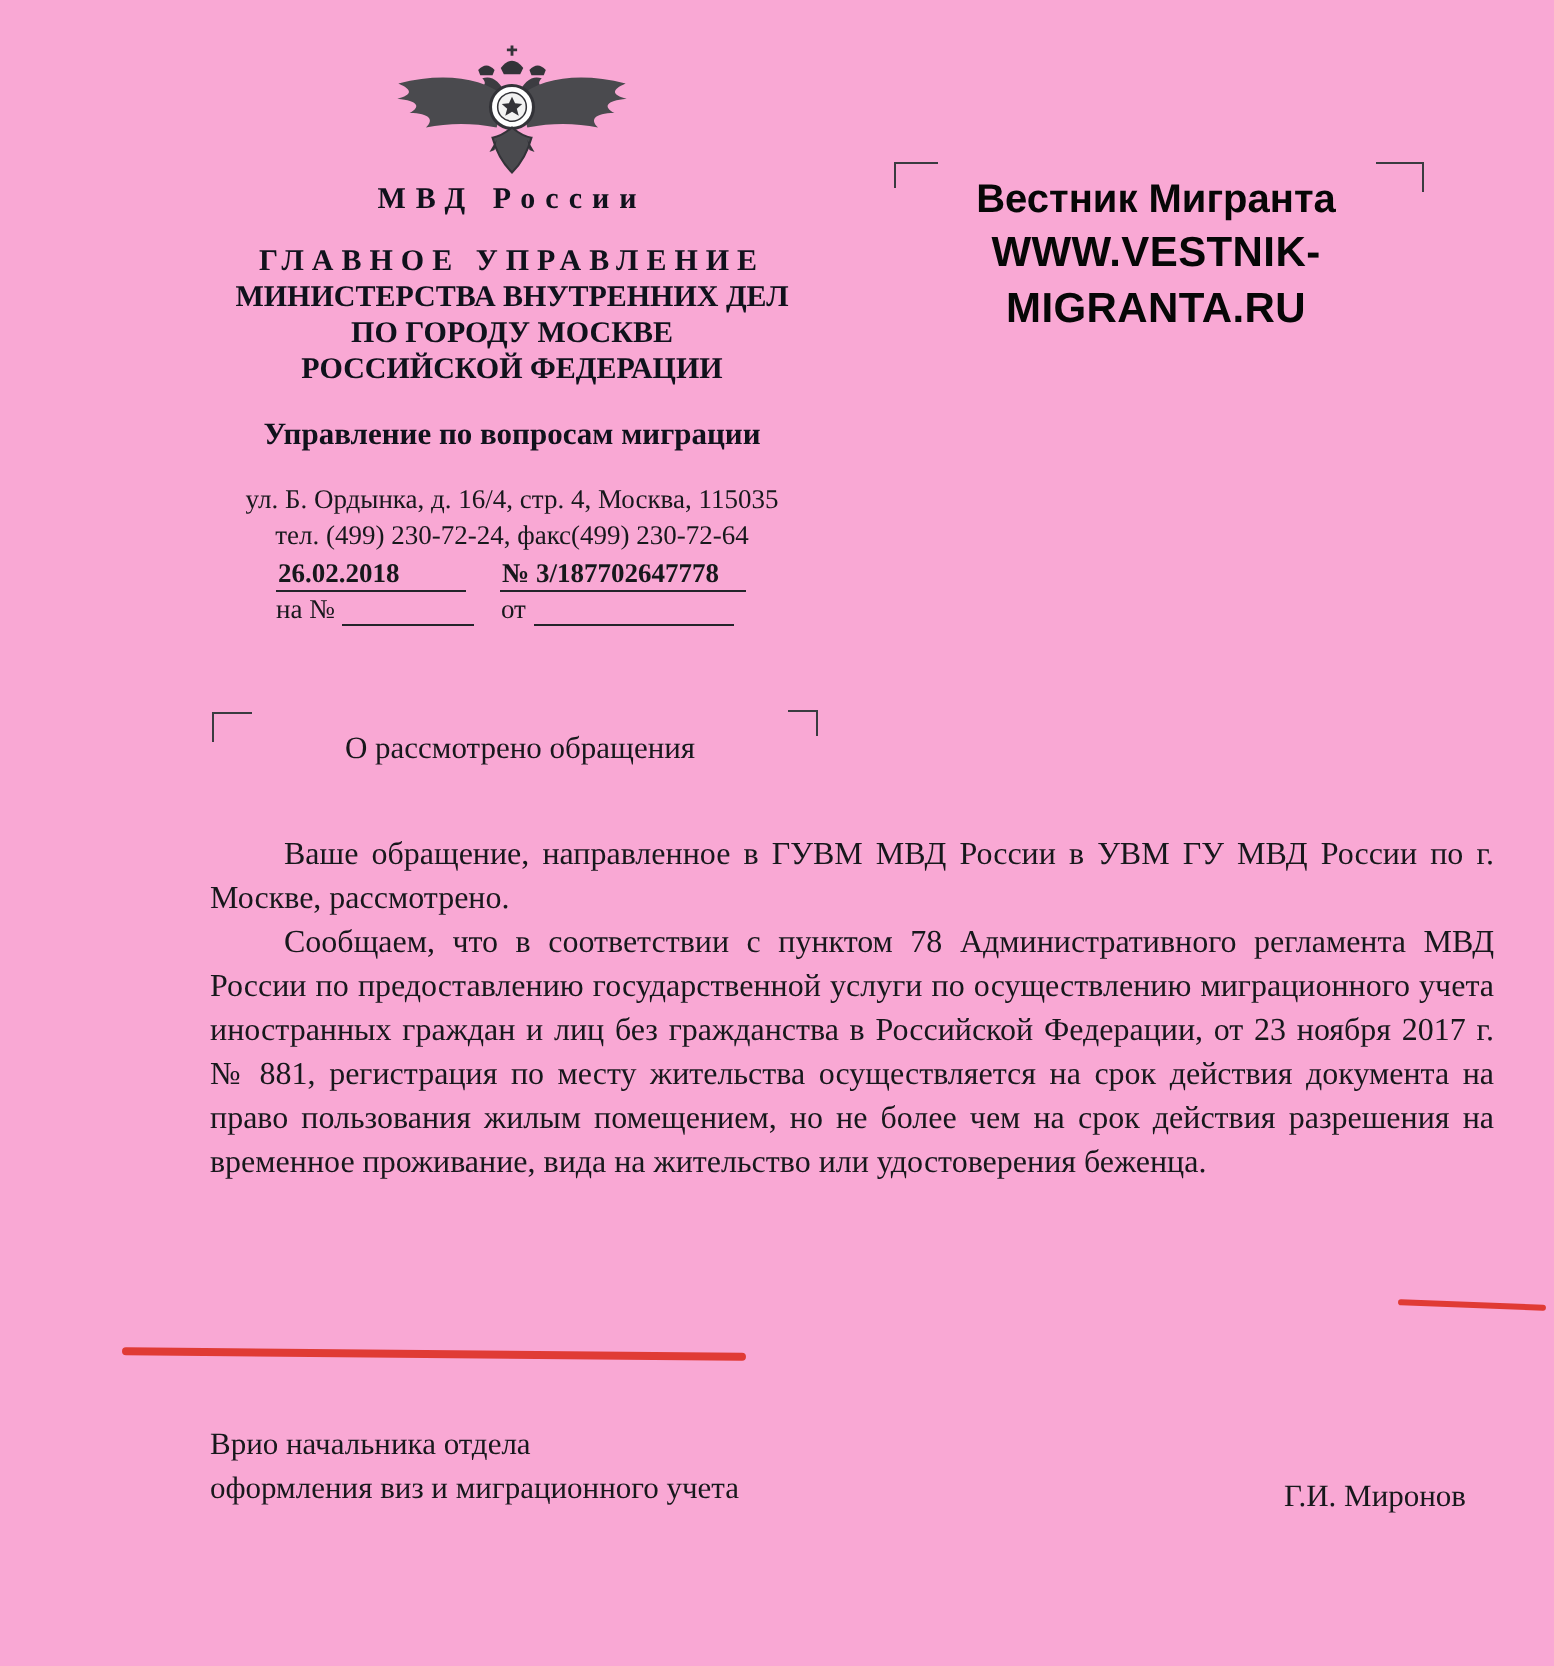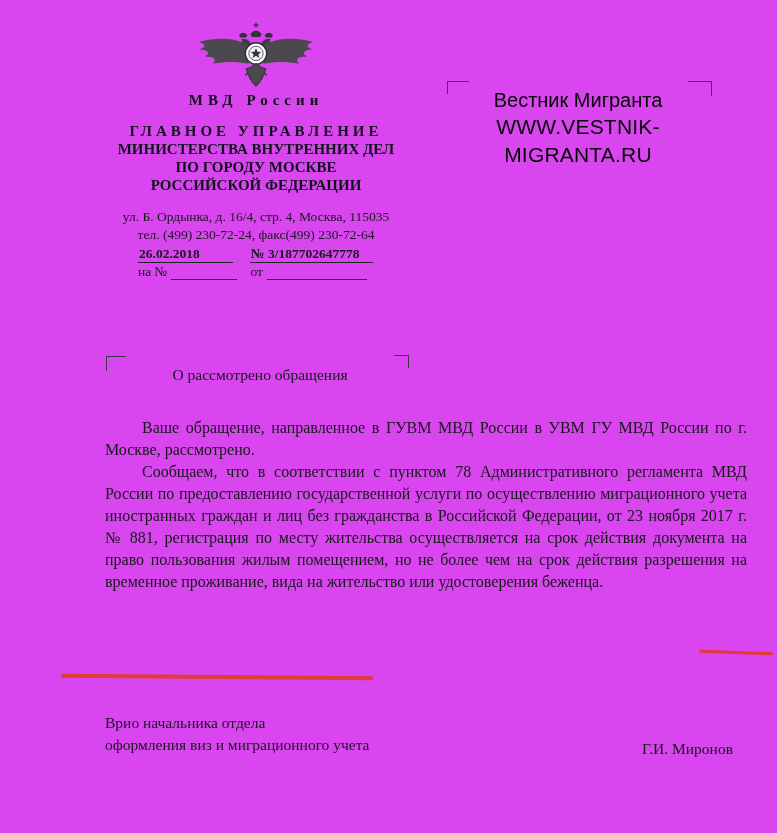--- a/index.html
+++ b/index.html
@@ -1,20 +1,20 @@
 <!DOCTYPE html>
 <html><head>
 <meta charset="utf-8">
 <style>
   * { margin:0; padding:0; box-sizing:border-box; }
   html,body { background:#fff; }
   .page {
     position:relative;
     width:777px; height:833px;
-    background:#d946ef;
+    background:#f9a8d4;
     font-family:"Liberation Serif","DejaVu Serif",serif;
     color:#17181c;
     overflow:hidden;
   }
   .abs { position:absolute; }
 
   
   .letterhead { left:88px; top:20px; width:336px; text-align:center; }
   .emblem { display:block; margin:0 auto 2px auto; width:128px; height:70px; }
   .ministry-short { font-size:15px; font-weight:bold; letter-spacing:5px; color:#10121c; }
@@ -34,21 +34,21 @@
   .blank-b { width:100px; }
   .ref-ot-gap { width:13px; }
 
   
   .cm { position:absolute; }
   .cm-tl { border-top:1.5px solid #3a3b40; border-left:1.5px solid #3a3b40; }
   .cm-tr { border-top:1.5px solid #3a3b40; border-right:1.5px solid #3a3b40; }
 
   
   .stamp { left:432px; top:88px; width:292px; text-align:center;
-           font-family:"Liberation Sans","DejaVu Sans",sans-serif; font-weight:normal; color:#070707; }
+           font-family:"Liberation Sans","DejaVu Sans",sans-serif; font-weight:bold; color:#070707; }
   .stamp-name { font-size:20px; line-height:25px; }
   .stamp-url  { font-size:21px; line-height:28px; letter-spacing:0.2px; }
 
   
   .subject { left:110px; top:366px; width:300px; text-align:center; font-size:15.5px; }
 
   
   .body-text { left:105px; top:417px; width:642px; font-size:16px; line-height:22px;
                text-align:justify; }
   .body-text p { text-indent:37px; }
@@ -97,20 +97,21 @@
 
     <div class="ministry-short">МВД России</div>
 
     <div class="org-lines">
       <div class="org-line-spread">ГЛАВНОЕ УПРАВЛЕНИЕ</div>
       <div>МИНИСТЕРСТВА ВНУТРЕННИХ ДЕЛ</div>
       <div>ПО ГОРОДУ МОСКВЕ</div>
       <div>РОССИЙСКОЙ ФЕДЕРАЦИИ</div>
     </div>
 
+    <div class="department">Управление по вопросам миграции</div>
 
     <div class="contacts">
       <div>ул. Б. Ордынка, д. 16/4, стр. 4, Москва, 115035</div>
       <div>тел. (499) 230-72-24, факс(499) 230-72-64</div>
     </div>
 
     <div class="ref-block">
       <div class="ref-row">
         <span class="ref-date u">26.02.2018</span>
         <span class="ref-gap"></span>

